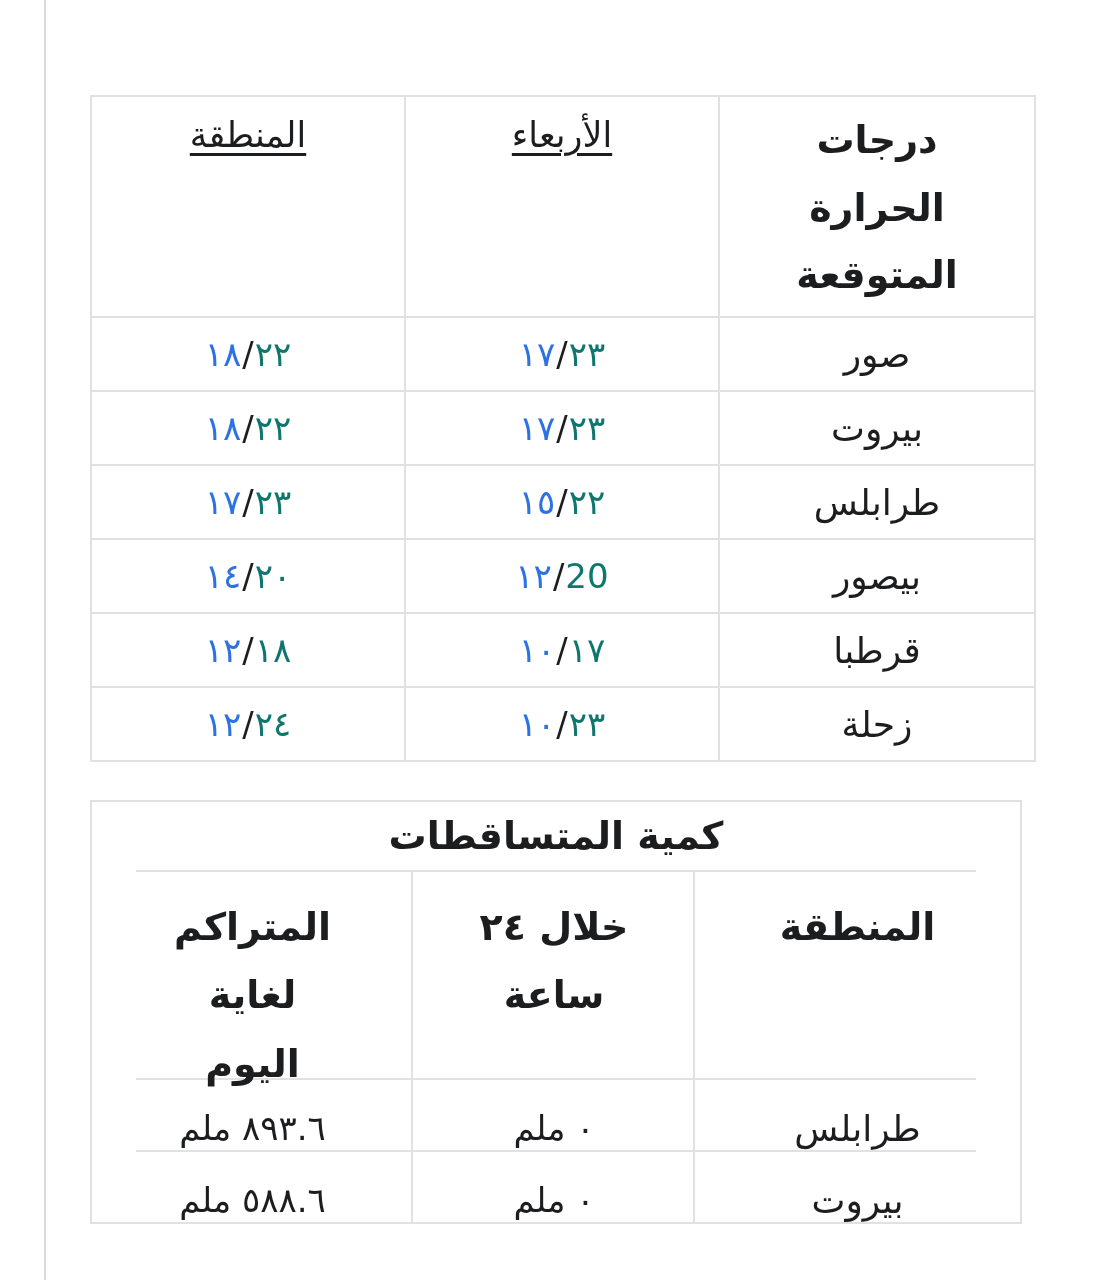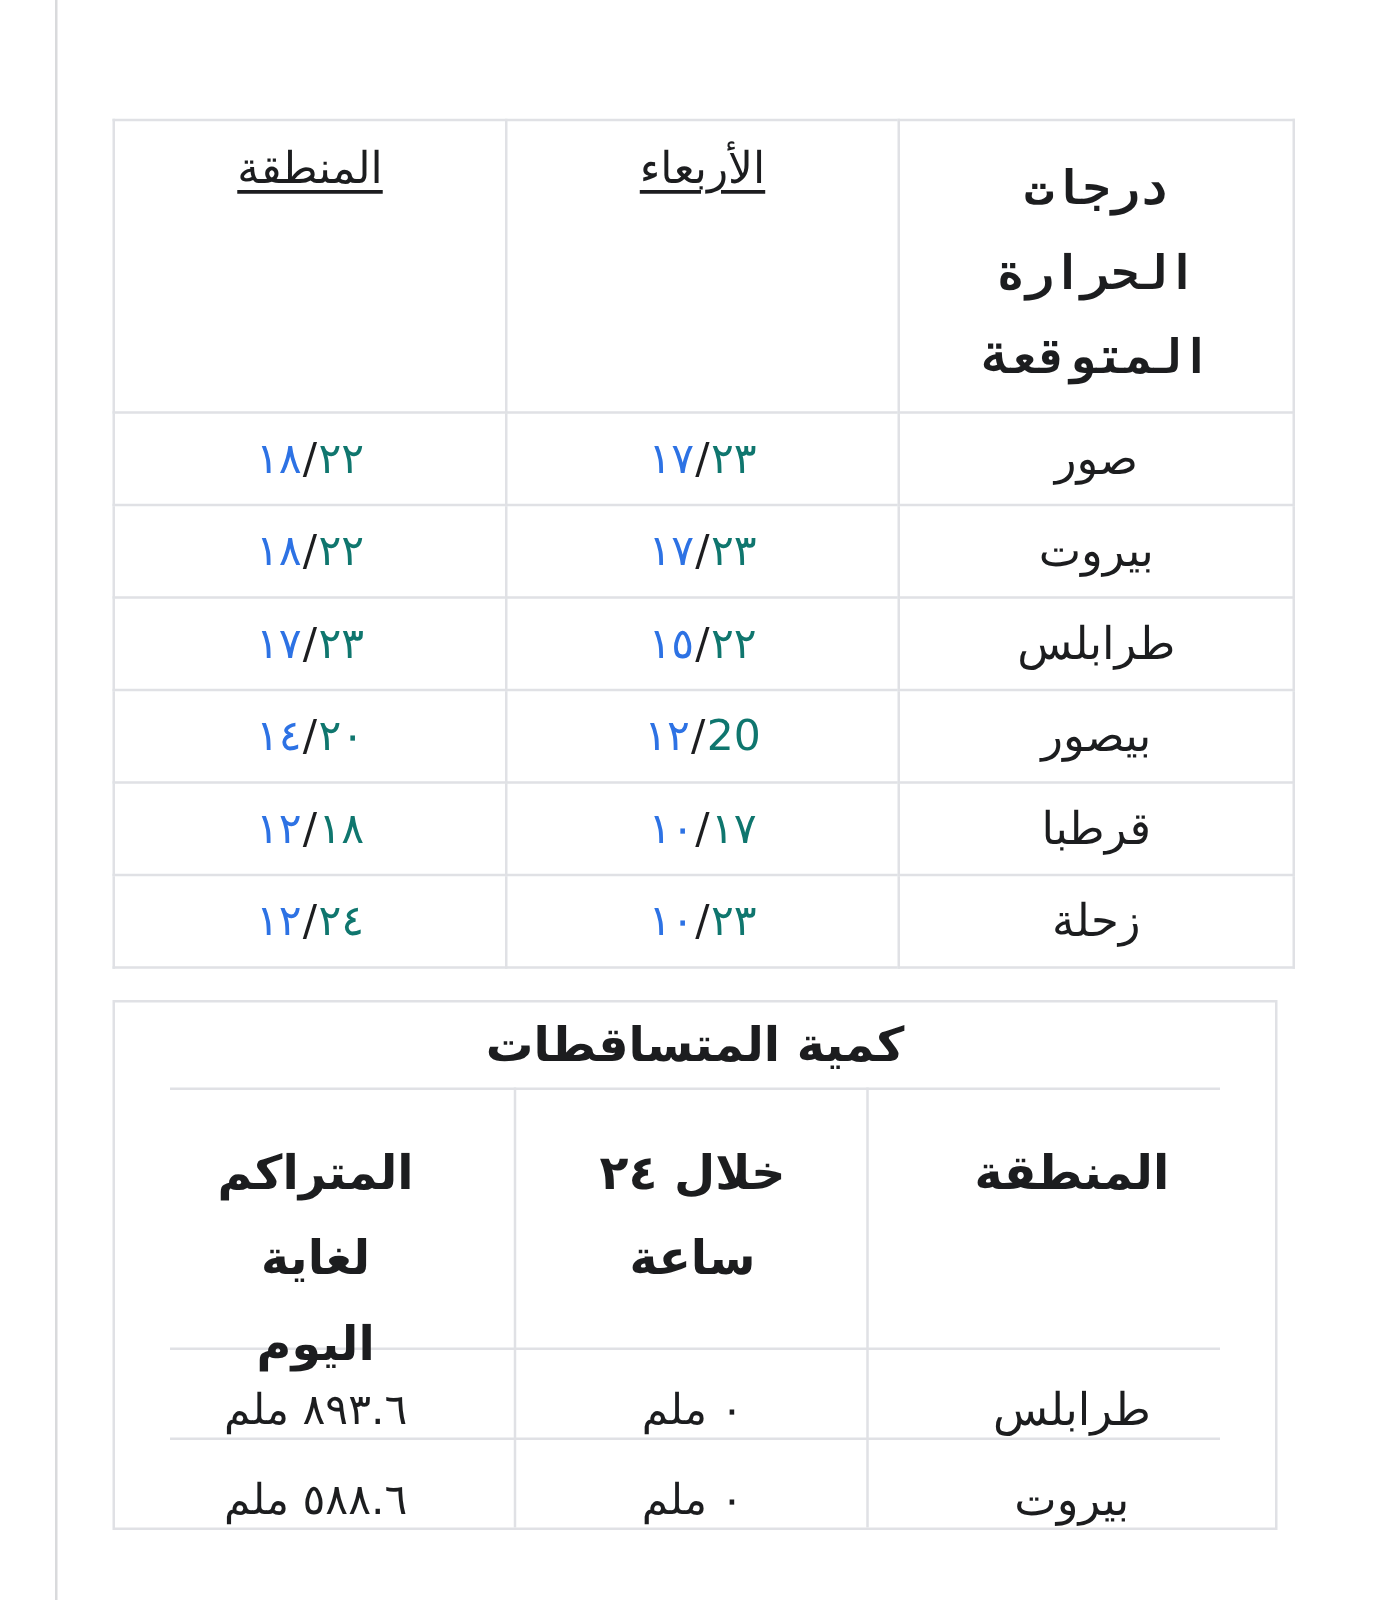--- a/index.html
+++ b/index.html
@@ -37,26 +37,25 @@
   }
   table.t1 th, table.t1 td {
     border: 2px solid #e0e1e5;
     background: #ffffff;
     text-align: center;
   }
   th.t1-title {
     width: 312px;
     height: 208px;
     vertical-align: top;
-    padding-top: 23px;
+    padding-top: 10px;
     font-weight: 700;
     font-size: 38px;
     line-height: 1.78;
     white-space: pre-line;
-    font-family: Liberation Mono, monospace;
   }
   th.day {
     width: 310px;
     vertical-align: top;
     padding-top: 18px;
     font-weight: 400;
     font-size: 35px;
   }
   th.day .u {
     text-decoration: underline;
@@ -116,21 +115,21 @@
   }
   .t2-cell {
     display: flex;
     align-items: center;
     justify-content: center;
     text-align: center;
   }
   .t2-row.head { height: 206px; }
   .t2-row.head .t2-cell {
     align-items: flex-start;
-    padding-top: 32px;
+    padding-top: 21px;
     font-weight: 700;
     font-size: 38px;
     line-height: 1.8;
     white-space: pre-line;
   }
   .t2-row.data { height: 70px; }
   .t2-row.data .t2-cell { font-size: 34px; margin-top: 26px; }
   .t2-row.data .region { font-size: 36px; }
 </style>
 </head>

